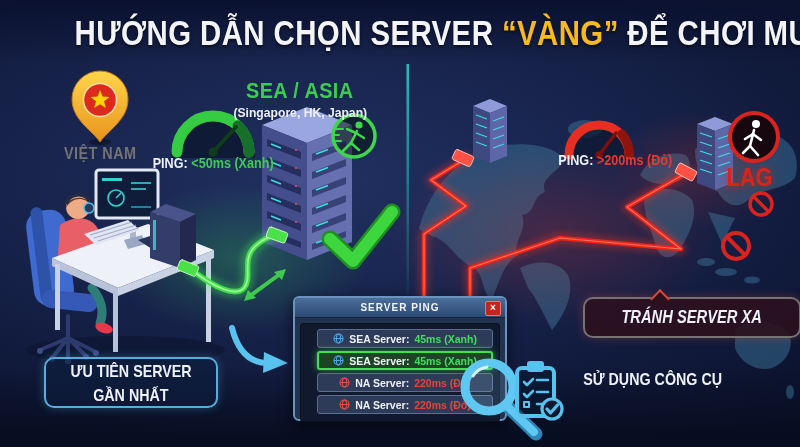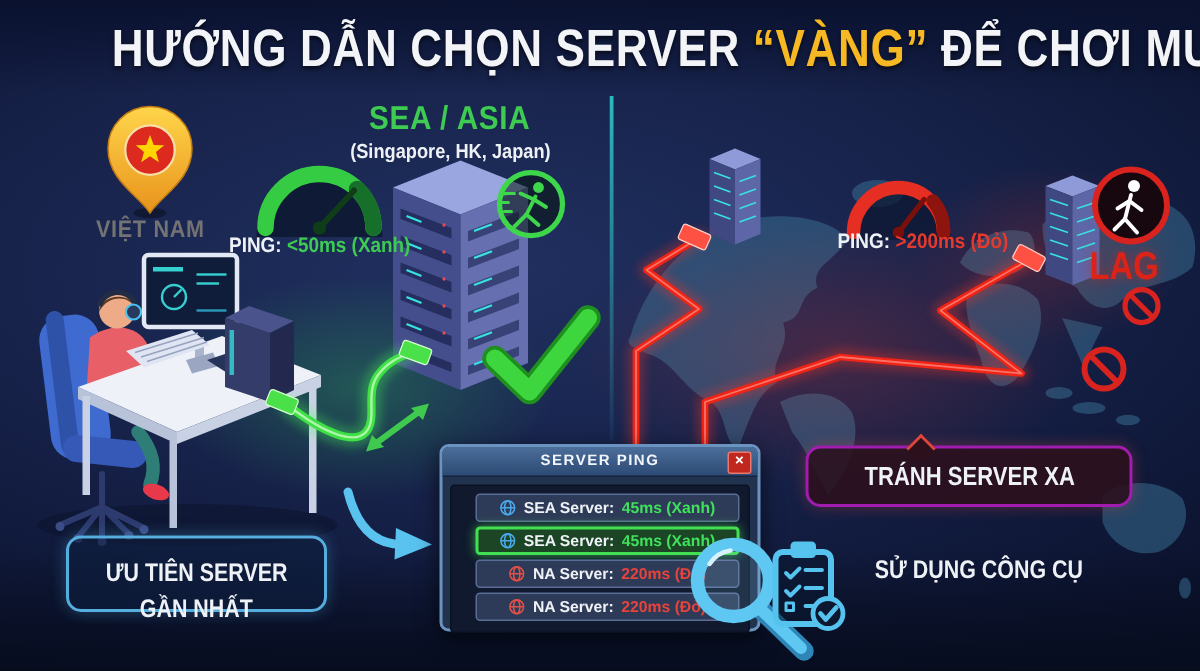--- a/index.html
+++ b/index.html
@@ -16,45 +16,45 @@
   .cond{display:inline-block;transform:scaleX(0.84);}
   .cond9{display:inline-block;transform:scaleX(0.9);}
 
   .title{left:0;right:0;top:13px;text-align:center;font-size:35px;font-weight:bold;
          color:#f3f4f7;text-shadow:0 2px 3px rgba(0,0,0,.55);letter-spacing:.5px;}
   .title .hl{color:#f6b823;}
 
   .viet{left:30px;top:145px;width:140px;text-align:center;font-size:16px;font-weight:bold;
         color:#737373;letter-spacing:.5px;}
 
-  .region{text-align:center;font-weight:bold;}
+  .region{text-align:center;font-weight:bold;margin-top:12px;}
   .region .r-title{font-size:22px;letter-spacing:.5px;}
   .region .r-sub{font-size:13.5px;color:#eef1f6;margin-top:1px;}
   .region-sea{left:215px;top:66px;width:170px;}
   .region-sea .r-title{color:#3ecb52;}
   .region-naeu{left:533px;top:70px;width:170px;}
   .region-naeu .r-title{color:#e6392e;}
 
   .ping{font-size:14px;font-weight:bold;}
   .ping .p-val{margin-left:4px;}
   .ping-left{left:146px;top:155px;}
   .ping-left .p-val{color:#3ecb52;}
   .ping-right{left:552px;top:152px;}
   .ping-right .p-val{color:#e6392e;}
 
   .lag{left:722px;top:162px;font-size:26px;font-weight:bold;color:#dc2318;
        text-shadow:0 0 8px rgba(220,35,24,.6);}
 
   .callout{z-index:2;position:absolute;font-weight:bold;text-align:center;border-radius:10px;}
   .callout-left{left:44px;top:357px;width:174px;height:51px;border:2px solid #56aede;
         background:rgba(13,30,62,.6);box-shadow:0 0 10px rgba(86,174,222,.35);
-        font-size:17px;line-height:24px;padding-top:11px;box-sizing:border-box;}
-  .callout-right{left:537px;top:297px;width:218px;height:41px;border:2px solid #a21caf;
+        font-size:17px;line-height:24px;padding-top:1px;box-sizing:border-box;}
+  .callout-right{left:583px;top:297px;width:218px;height:41px;border:2px solid #737373;
         background:rgba(44,16,28,.88);box-shadow:0 0 10px rgba(218,71,61,.35);
-        font-size:17.5px;line-height:37px;box-sizing:border-box;}
+        font-size:17.5px;line-height:37px;box-sizing:border-box;font-style:italic;}
   .callout-right .tail{position:absolute;left:68px;top:-7px;width:12px;height:12px;
         background:#2c101c;border-left:2px solid #da473d;border-top:2px solid #da473d;
         transform:rotate(45deg);}
 
   .win{position:absolute;z-index:3;left:293px;top:296px;width:214px;height:125px;
        background:#223350;border:2px solid #6b93c0;border-radius:6px;
        box-shadow:0 4px 14px rgba(0,0,0,.6);box-sizing:border-box;}
   .win-bar{position:relative;height:19px;border-radius:4px 4px 0 0;
        background:linear-gradient(#4b6e9a,#2c4a74);border-bottom:1px solid #16233a;}
   .win-title{text-align:center;font-size:10px;font-weight:bold;letter-spacing:1px;

